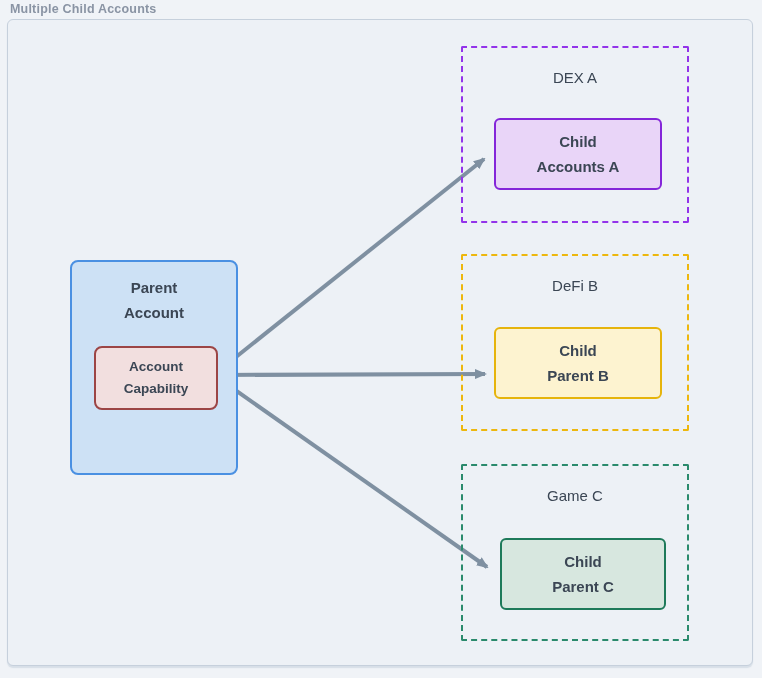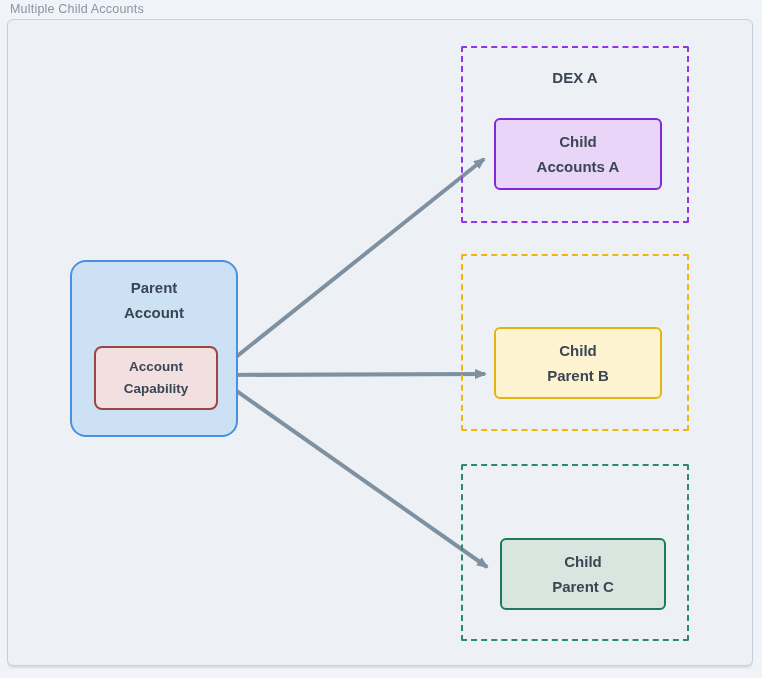--- a/index.html
+++ b/index.html
@@ -3,58 +3,58 @@
 <meta charset="utf-8">
 <style>
   * { margin: 0; padding: 0; box-sizing: border-box; }
   html, body { width: 762px; height: 678px; overflow: hidden; }
   body { font-family: "Liberation Sans", "DejaVu Sans", sans-serif; }
 
   .page { position: relative; width: 762px; height: 678px; }
 
   .diagram-title {
     position: absolute; left: 10px; top: 2px;
-    font-size: 12.5px; font-weight: 400; letter-spacing: 0.2px; text-align: right;
+    font-size: 12.5px; font-weight: 700; letter-spacing: 0.2px; text-align: right;
   }
 
   .canvas {
     position: absolute; left: 7px; top: 19px;
     width: 746px; height: 647px;
     border: 1px solid; border-radius: 6px;
     box-shadow: 0 2px 1px rgba(170,185,202,0.35);
   }
 
   .arrows-layer { position: absolute; left: 0; top: 0; width: 100%; height: 100%; }
   .arrow-line { stroke-width: 4; }
 
   .node-text { font-weight: 700; text-align: center; }
   .node-line { display: block; }
 
   .parent-node {
-    position: absolute; left: 62px; top: 240px; width: 168px; height: 177px;
-    border: 2px solid; border-radius: 16px;
+    position: absolute; left: 62px; top: 240px; width: 168px; height: 215px;
+    border: 2px solid; border-radius: 8px;
   }
   .parent-label { margin-top: 13px; font-size: 15px; line-height: 25px; }
 
   .capability-node {
     position: absolute; left: 22px; top: 84px; width: 124px; height: 64px;
     border: 2px solid; border-radius: 8px;
     display: flex; align-items: center; justify-content: center;
   }
   .capability-label { font-size: 13.5px; line-height: 22px; }
 
   .group {
     position: absolute; width: 228px; height: 177px;
     border: 2px dashed; border-radius: 2px;
   }
   .group-a { left: 453px; top: 26px; }
   .group-b { left: 453px; top: 234px; }
   .group-c { left: 453px; top: 444px; }
   .group-label {
-    margin-top: 21px; font-size: 15px; font-weight: 700; text-align: center;
+    margin-top: 21px; font-size: 15px; font-weight: 400; text-align: center;
   }
 
   .child-node {
     position: absolute; width: 168px; height: 72px;
     border: 2px solid; border-radius: 6px;
     display: flex; align-items: center; justify-content: center;
   }
   .group-a .child-node { left: 31px; top: 70px; }
   .group-b .child-node { left: 31px; top: 71px; }
   .group-c .child-node { left: 37px; top: 72px; width: 166px; }
@@ -97,29 +97,31 @@
       <div class="group-label">DEX A</div>
       <div class="child-node" style="background-color: rgb(233, 213, 248); border-color: rgb(132, 38, 217);">
         <div class="node-text child-label">
           <span class="node-line">Child</span>
           <span class="node-line">Accounts A</span>
         </div>
       </div>
     </div>
 
     <div class="group group-b" style="border-color: rgb(237, 183, 13);">
+      <div class="group-label">DeFi B</div>
       <div class="child-node" style="background-color: rgb(253, 243, 208); border-color: rgb(230, 180, 12);">
         <div class="node-text child-label">
           <span class="node-line">Child</span>
           <span class="node-line">Parent B</span>
         </div>
       </div>
     </div>
 
     <div class="group group-c" style="border-color: rgb(42, 138, 108);">
+      <div class="group-label">Game C</div>
       <div class="child-node" style="background-color: rgb(215, 231, 223); border-color: rgb(30, 122, 90);">
         <div class="node-text child-label">
           <span class="node-line">Child</span>
           <span class="node-line">Parent C</span>
         </div>
       </div>
     </div>
 
   </div>
 </div>

